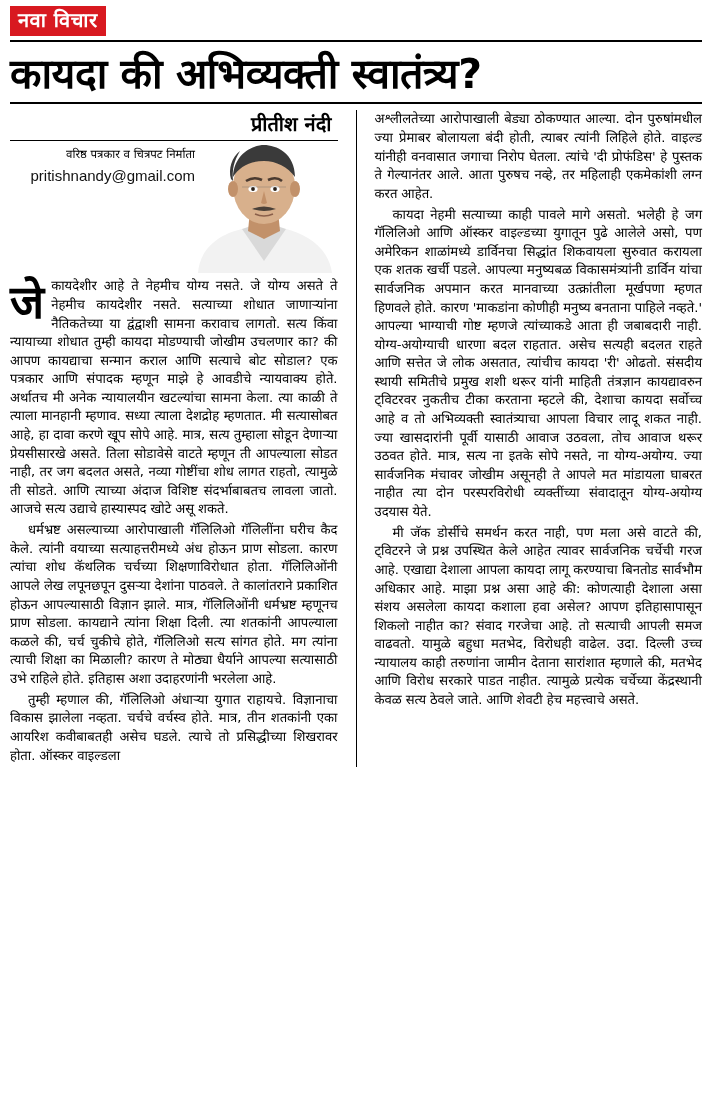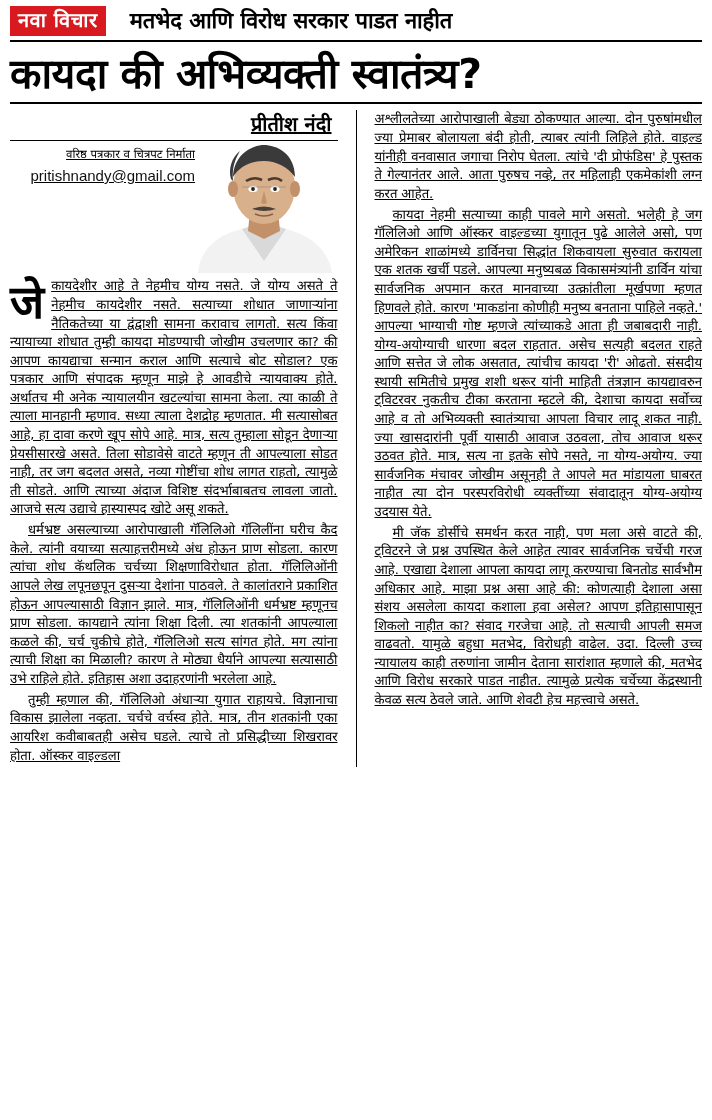--- a/index.html
+++ b/index.html
@@ -16,21 +16,21 @@
     position: relative;
     width: 712px;
     height: 1120px;
     padding: 6px 10px 0 10px;
   }
 
   
   .kicker-row {
     display: flex;
     align-items: center;
-    gap: 24px;
+    gap: 14px;
     border-bottom: 2px solid #000;
     padding-bottom: 4px;
   }
   .brand-badge {
     background: #d81920;
     color: #ffffff;
     font-family: "DejaVu Sans", sans-serif;
     font-weight: bold;
     font-size: 20px;
     line-height: 1;
@@ -59,21 +59,20 @@
     padding-bottom: 4px;
     border-bottom: 2px solid #000;
   }
   .headline .l2 { display: block; }
 
   
   .columns {
     display: flex;
     gap: 18px;
     margin-top: 6px;
-    text-decoration: underline;
   }
   .col {
     width: 337px;
   }
   .col-left { position: relative; }
   .divider {
     width: 1px;
     background: #000;
     align-self: stretch;
   }
@@ -155,21 +154,20 @@
   .shirt { fill: #f2f2f2; }
   .shirt2 { fill: #d9d9d9; }
 </style>
 </head>
 <body>
 
 <div class="page">
 
   <div class="kicker-row">
     <div class="brand-badge">नवा विचार</div>
-    <div class="kicker-text">मतभेद आणि विरोध सरकार पाडत नाहीत</div>
   </div>
 
   <h1 class="headline">
     <span class="l2">कायदा की अभिव्यक्ती स्वातंत्र्य?</span>
   </h1>
 
   <div class="columns">
 
     <div class="col col-left">
 

